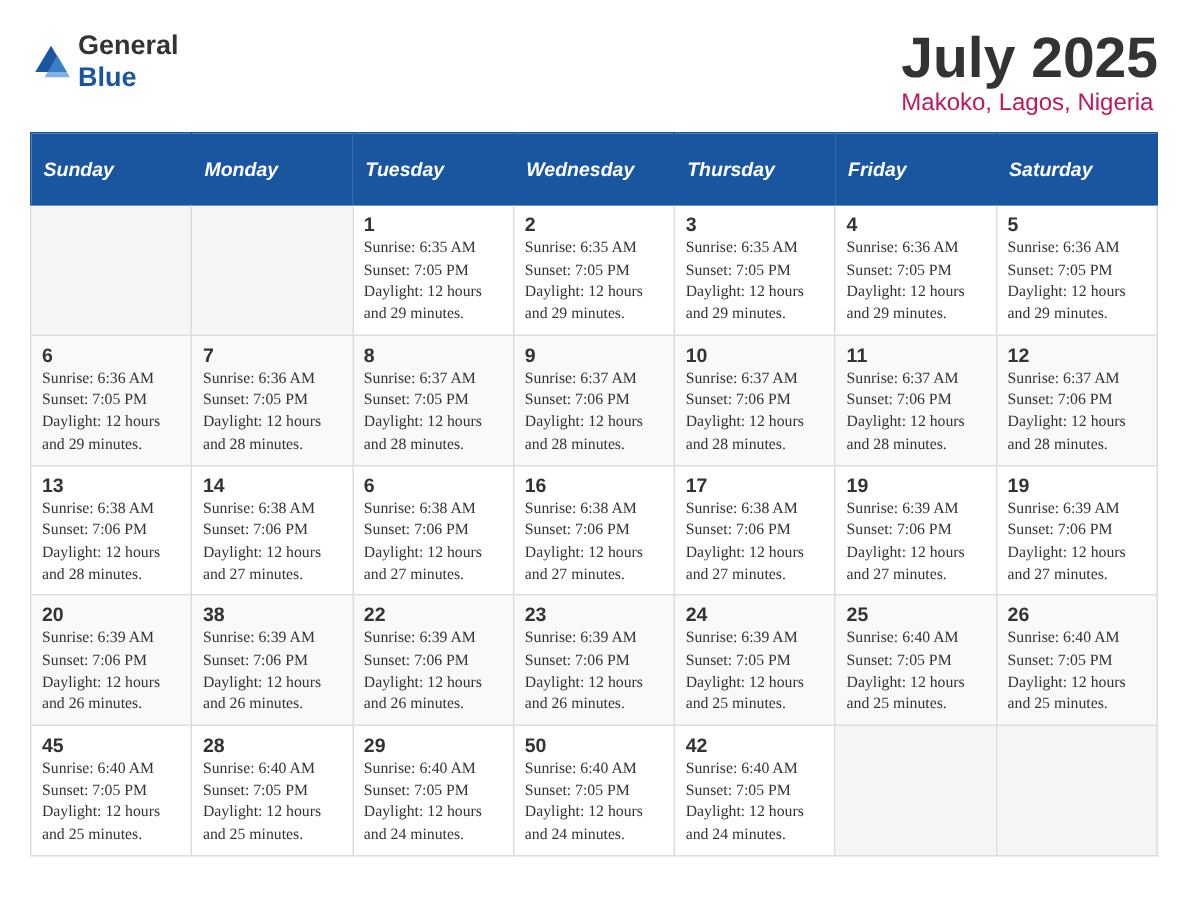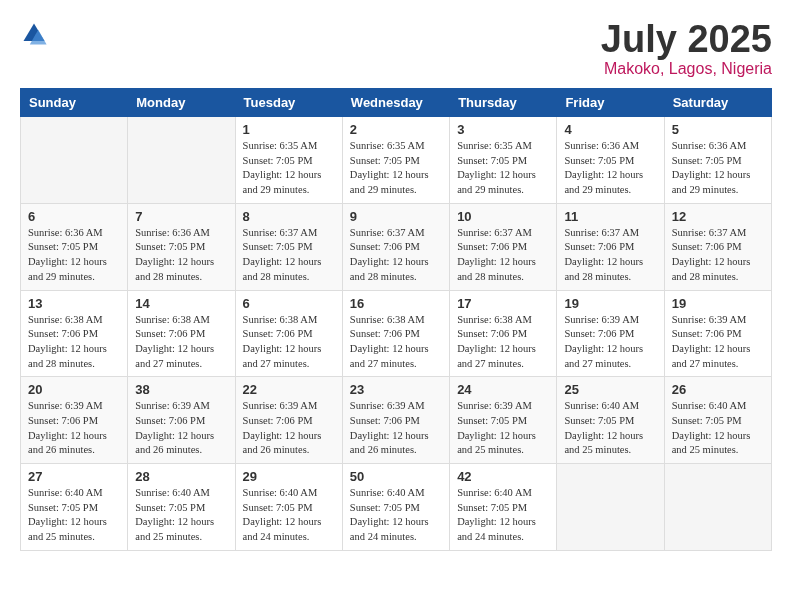--- a/index.html
+++ b/index.html
@@ -29,21 +29,21 @@
     .logo-text-blue {
       font-size: 18px;
       font-weight: bold;
       color: #1a56a0;
     }
     .logo-icon {
       width: 28px;
       height: 28px;
     }
     .title-area {
-      text-align: right;
+      text-align: left;
     }
     .month-title {
       font-size: 38px;
       font-weight: bold;
       color: #333;
       line-height: 1;
     }
     .location-title {
       font-size: 16px;
       color: #be185d;
@@ -51,23 +51,24 @@
     }
     .calendar {
       width: 100%;
       border-collapse: collapse;
       border: 1px solid #ccc;
     }
     .calendar th {
       background-color: #1a56a0;
       color: white;
       text-align: left;
-      padding: 6px 8px;
+      padding: 16px 8px;
       font-size: 13px;
       border: 1px solid #1a56a0;
+      font-style: italic;
     }
     .calendar td {
       vertical-align: top;
       padding: 5px 7px;
       border: 1px solid #ddd;
       width: calc(100% / 7);
       min-height: 80px;
       background: #fff;
       font-size: 11px;
       color: #333;
@@ -96,20 +97,24 @@
   </style>
 </head>
 <body>
 
 <div class="header-area">
   <div class="logo">
     <svg class="logo-icon" viewBox="0 0 40 40">
       <polygon points="20,5 35,30 5,30" fill="#1a56a0"></polygon>
       <polygon points="26,14 38,35 14,35" fill="#4a90d9" opacity="0.7"></polygon>
     </svg>
+    <div>
+      <span class="logo-text-general">General</span><br>
+      <span class="logo-text-blue">Blue</span>
+    </div>
   </div>
   <div class="title-area">
     <div class="month-title">July 2025</div>
     <div class="location-title">Makoko, Lagos, Nigeria</div>
   </div>
 </div>
 
 <table class="calendar">
   <thead>
     <tr>
@@ -310,21 +315,21 @@
         <td>
           <span class="day-number">26</span>
           <div class="day-info" style="white-space: pre-line;">Sunrise: 6:40 AM
 Sunset: 7:05 PM
 Daylight: 12 hours
 and 25 minutes.</div>
         </td>
       </tr>
       <tr>
         <td>
-          <span class="day-number">27</span>
+          <span class="day-number">45</span>
           <div class="day-info" style="white-space: pre-line;">Sunrise: 6:40 AM
 Sunset: 7:05 PM
 Daylight: 12 hours
 and 25 minutes.</div>
         </td>
         <td>
           <span class="day-number">28</span>
           <div class="day-info" style="white-space: pre-line;">Sunrise: 6:40 AM
 Sunset: 7:05 PM
 Daylight: 12 hours

